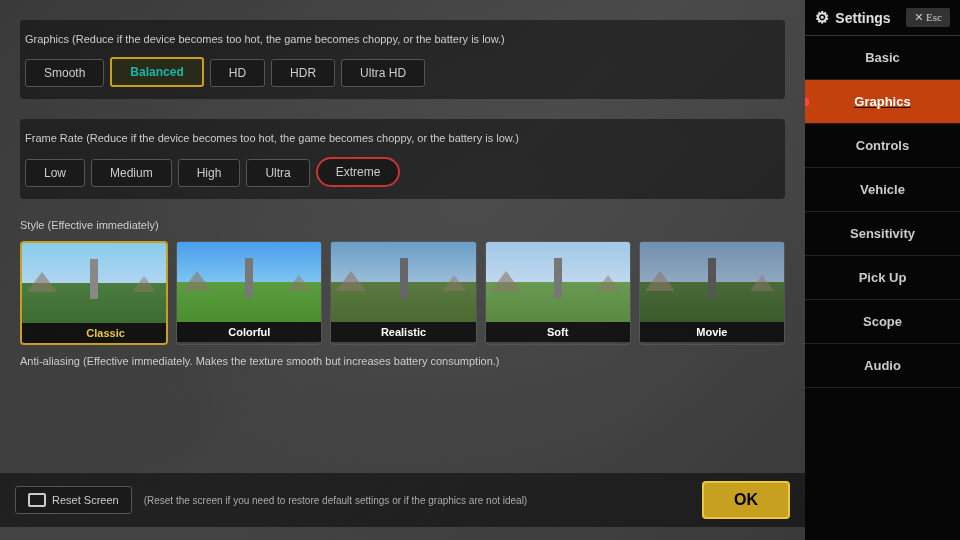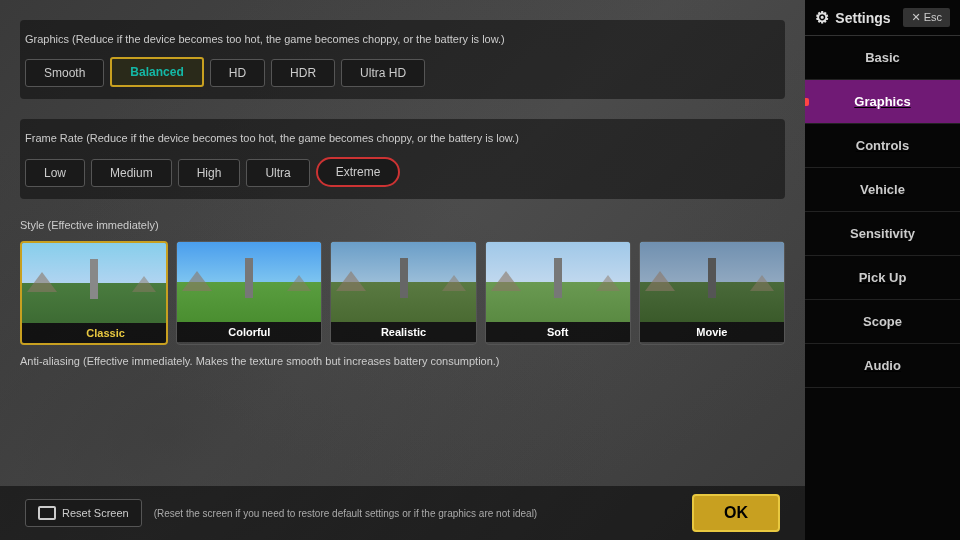--- a/index.html
+++ b/index.html
@@ -176,25 +176,25 @@
 
     .anti-desc {
       color: #ccc;
       font-size: 11px;
       margin-bottom: 8px;
     }
 
     
     .bottom-bar {
       position: absolute;
-      bottom: 0;
+      bottom: 13px;
       left: 0;
       right: 0;
       background: rgba(0,0,0,0.5);
-      padding: 8px 25px;
+      padding: 8px 15px;
       display: flex;
       align-items: center;
       gap: 12px;
       z-index: 2;
     }
 
     .reset-btn {
       display: flex;
       align-items: center;
       gap: 6px;
@@ -266,21 +266,21 @@
     }
 
     .esc-btn {
       background: #333;
       color: #ccc;
       border: none;
       padding: 3px 8px;
       font-size: 11px;
       cursor: pointer;
       border-radius: 2px;
-      font-family: Liberation Sans, sans-serif;
+      font-family: Liberation Serif, serif;
       display: flex;
       align-items: center;
       gap: 2px;
     }
 
     .sidebar-nav {
       flex: 1;
       display: flex;
       flex-direction: column;
       text-decoration: underline;
@@ -290,21 +290,21 @@
       padding: 14px 15px;
       color: #ccc;
       font-size: 13px;
       text-align: center;
       cursor: pointer;
       border-bottom: 1px solid #222;
       font-weight: bold;
     }
 
     .nav-item.active {
-      background: #701a75;
+      background: #c2410c;
       color: #fff;
       position: relative;
     }
 
     .nav-item.active::before {
       content: '';
       position: absolute;
       left: 0;
       top: 50%;
       transform: translateY(-50%);

